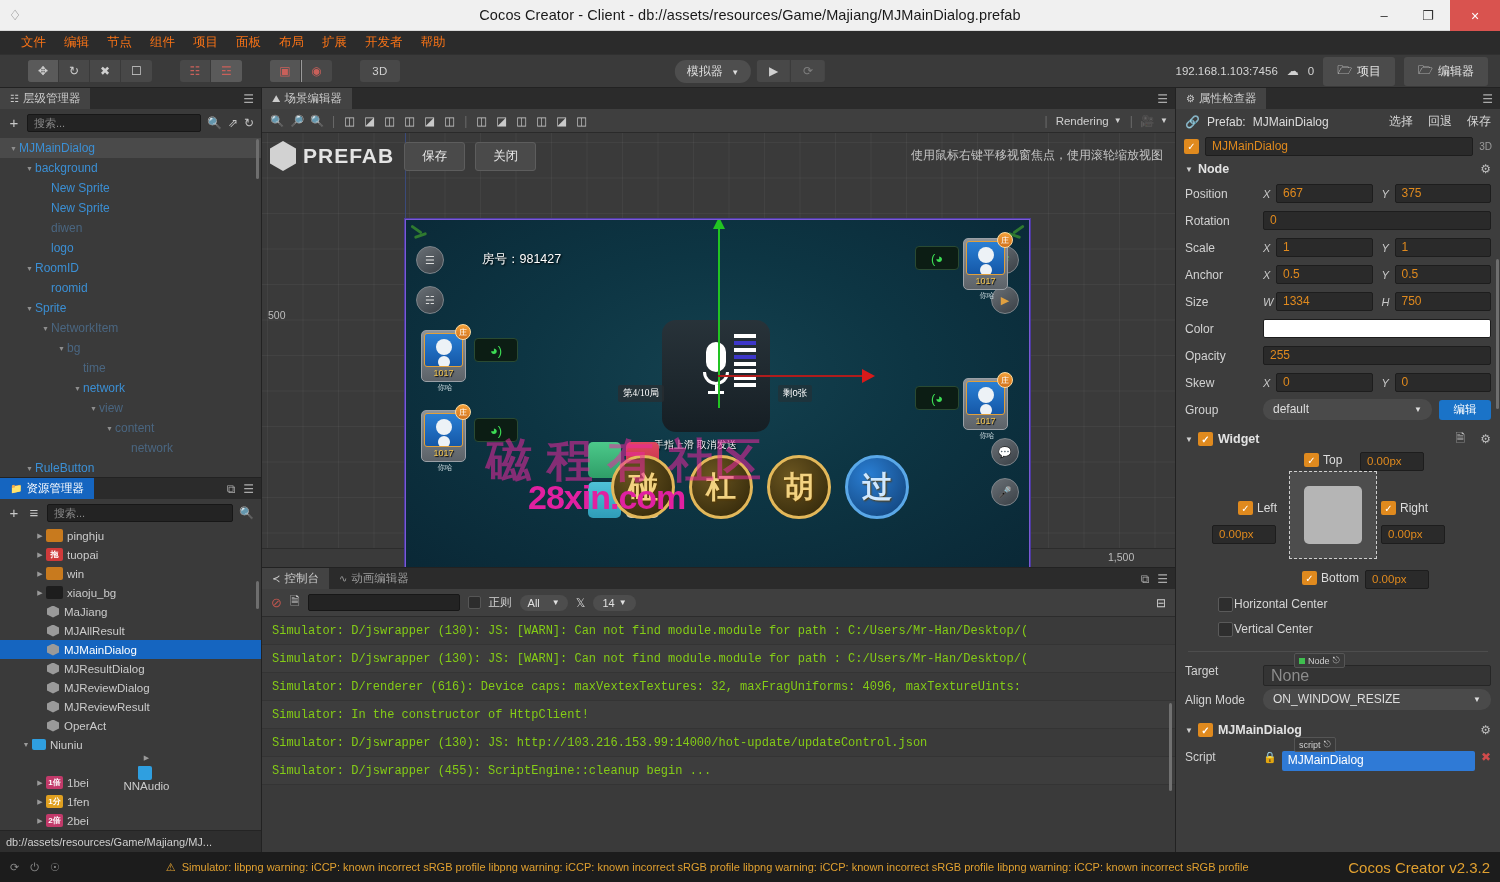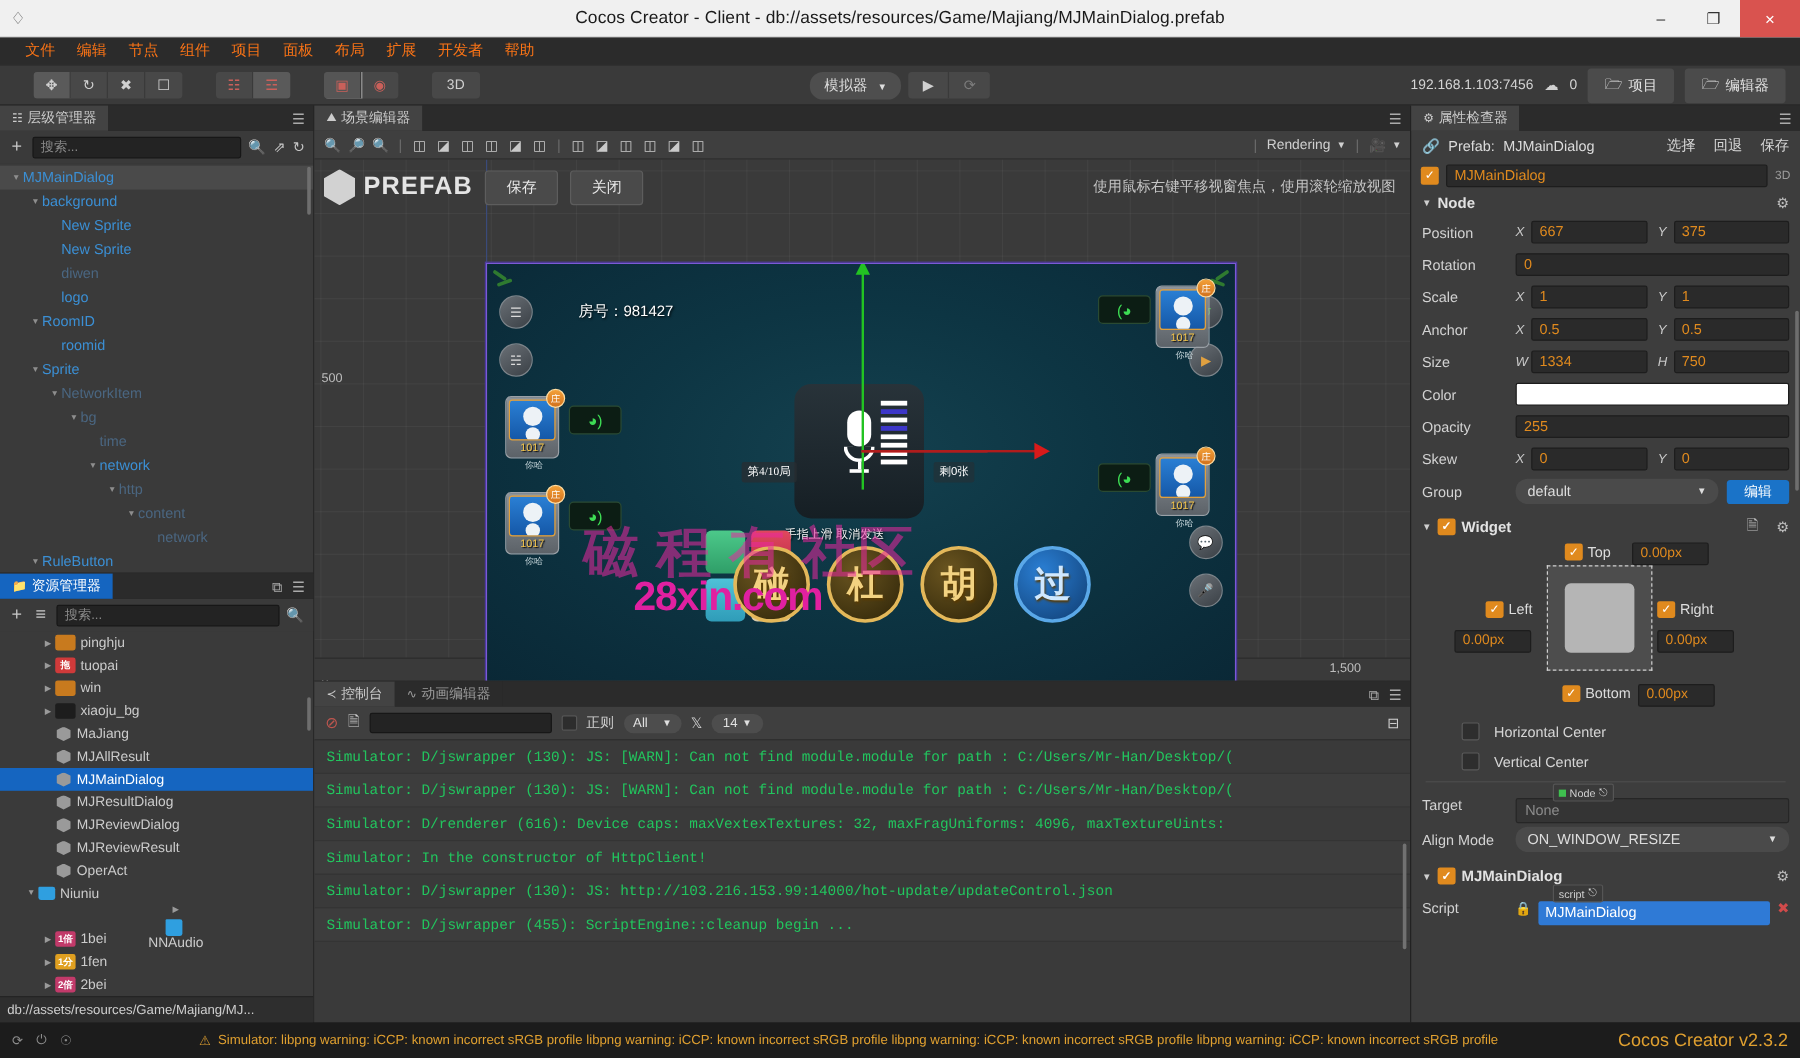--- a/index.html
+++ b/index.html
@@ -178,21 +178,21 @@
   .ban { color:#c0564f; font-size:13px;}
   .docic { color:#cfcfcf; font-size:12px;}
   .confilter { width:152px; height:17px; background:#232323; border:1px solid #171717; border-radius:2px;}
   .cbox { width:13px; height:13px; background:#2d2d2d; border:1px solid #565656; border-radius:2px;}
   .clbl { font-size:11.5px; color:#d4d4d4;}
   .cdrop { background:#4d4d4d; border-radius:10px; font-size:11px; color:#e0e0e0; padding:2px 8px; display:flex; align-items:center; gap:12px;}
   .cdrop.sm { gap:4px; padding:2px 9px;}
   .conRight { margin-left:auto; color:#cfcfcf; font-size:12px;}
   .logs { flex:1; overflow:hidden; position:relative;}
   .log { height:28px; display:flex; align-items:center; padding-left:10px; font-family:"Liberation Mono", monospace;
-         font-size:12px; color:#22c55e; white-space:nowrap; border-bottom:1px solid #343434; background:#3d3d3d;}
+         font-size:12px; color:#84cc16; white-space:nowrap; border-bottom:1px solid #343434; background:#3d3d3d;}
   .log:nth-child(even){ background:#3a3a3a;}
   .log-scroll{ position:absolute; right:3px; top:86px; width:3px; height:88px; background:#717171; border-radius:2px;}
 
   
   .inspector { width:325px; flex:0 0 325px; background:#3d3d3d; display:flex; flex-direction:column; border-left:1px solid #222; min-height:0;}
   .insp-body { flex:1; overflow:hidden; padding-bottom:4px;}
   .prefabrow { height:25px; display:flex; align-items:center; gap:7px; padding:0 9px; font-size:12px; color:#dcdcdc;}
   .plink { color:#4a9cd6; font-size:12px;}
   .prefabrow .acts { margin-left:auto; display:flex; gap:15px; color:#d8d8d8; font-size:12px;}
   .namerow { height:24px; display:flex; align-items:center; gap:6px; padding:0 8px; }
@@ -214,26 +214,26 @@
              padding:0 10px; line-height:19px; display:flex; align-items:center; }
   .sel-fld .ca { margin-left:auto; font-size:8px;}
   .editbtn { width:52px; height:20px; background:#1a73c8; border-radius:3px; color:#fff; font-size:11.5px;
              display:flex; align-items:center; justify-content:center; margin-left:7px; flex:0 0 52px;}
   .widgetbox { position:relative; height:128px; margin-top:3px;}
   .wg-diag { position:absolute; left:113px; top:18px; width:88px; height:88px; background:#4d4d4d; border:1px dashed #cfcfcf;}
   .wg-diag:after { content:""; position:absolute; left:14px; top:14px; right:14px; bottom:14px; background:#b5b5b5; border-radius:5px;}
   .wchk { position:absolute; display:flex; align-items:center; gap:4px; font-size:12px; color:#ddd;}
   .wfld { position:absolute; height:19px; background:#2a2a2a; border:1px solid #1d1d1d; border-radius:2px;
           color:#e08a1e; font-size:11.5px; padding:0 6px; line-height:17px; width:64px;}
-  .cenrow { height:25px; display:flex; align-items:center; gap:12px; padding:0 42px; font-size:12px; color:#d6d6d6;}
+  .cenrow { height:25px; display:flex; gap:1px; padding:0 42px; font-size:12px; color:#d6d6d6;}
   .tagpill { position:absolute; font-size:9px; background:#3a3a3a; border:1px solid #555; border-radius:2px;
              padding:1px 4px; color:#d0d0d0; display:flex; align-items:center; gap:3px;}
   .dotg { width:6px; height:6px; background:#3fbf4f; display:inline-block;}
   .targetfld { flex:1; height:21px; background:#343434; border:1px solid #262626; border-radius:2px;
-               color:#8c8c8c; font-size:12px; padding:0 7px; line-height:19px;}
+               color:#8c8c8c; font-size:16px; padding:0 7px; line-height:19px;}
   .scriptfld { flex:1; height:20px; background:#2f7ad6; border-radius:2px; color:#fff; font-size:12px; padding:0 6px; line-height:18px;}
   .xred { color:#d14b4b; font-size:12px; margin-left:6px;}
   .lock { color:#b5b5b5; font-size:11px; margin-right:5px;}
   .insp-scroll { position:absolute; right:1px; top:150px; width:3px; height:150px; background:#6e6e6e; border-radius:2px;}
   .divider { height:1px; background:#4d4d4d; margin:4px 12px;}
 
   
   .statusbar { height:30px; background:#1c1c1c; display:flex; align-items:center; padding:0 10px; gap:12px; flex:0 0 30px;}
   .sb-icons { display:flex; gap:11px; color:#8d8d8d; font-size:11px; }
   .sb-warn { color:#e0a030; font-size:11px; display:flex; align-items:center; gap:6px; margin-left:94px;}
@@ -385,21 +385,21 @@
           <div class="trow dim" style="padding-left: 72px;">
             <span class="arr"></span>
             <span>time</span>
           </div>
           <div class="trow" style="padding-left: 72px;">
             <span class="arr">▼</span>
             <span>network</span>
           </div>
           <div class="trow dim" style="padding-left: 88px;">
             <span class="arr">▼</span>
-            <span>http</span>
+            <span>view</span>
           </div>
           <div class="trow dim" style="padding-left: 104px;">
             <span class="arr">▼</span>
             <span>content</span>
           </div>
           <div class="trow dim" style="padding-left: 120px;">
             <span class="arr"></span>
             <span>network</span>
           </div>
           <div class="trow" style="padding-left: 24px;">

